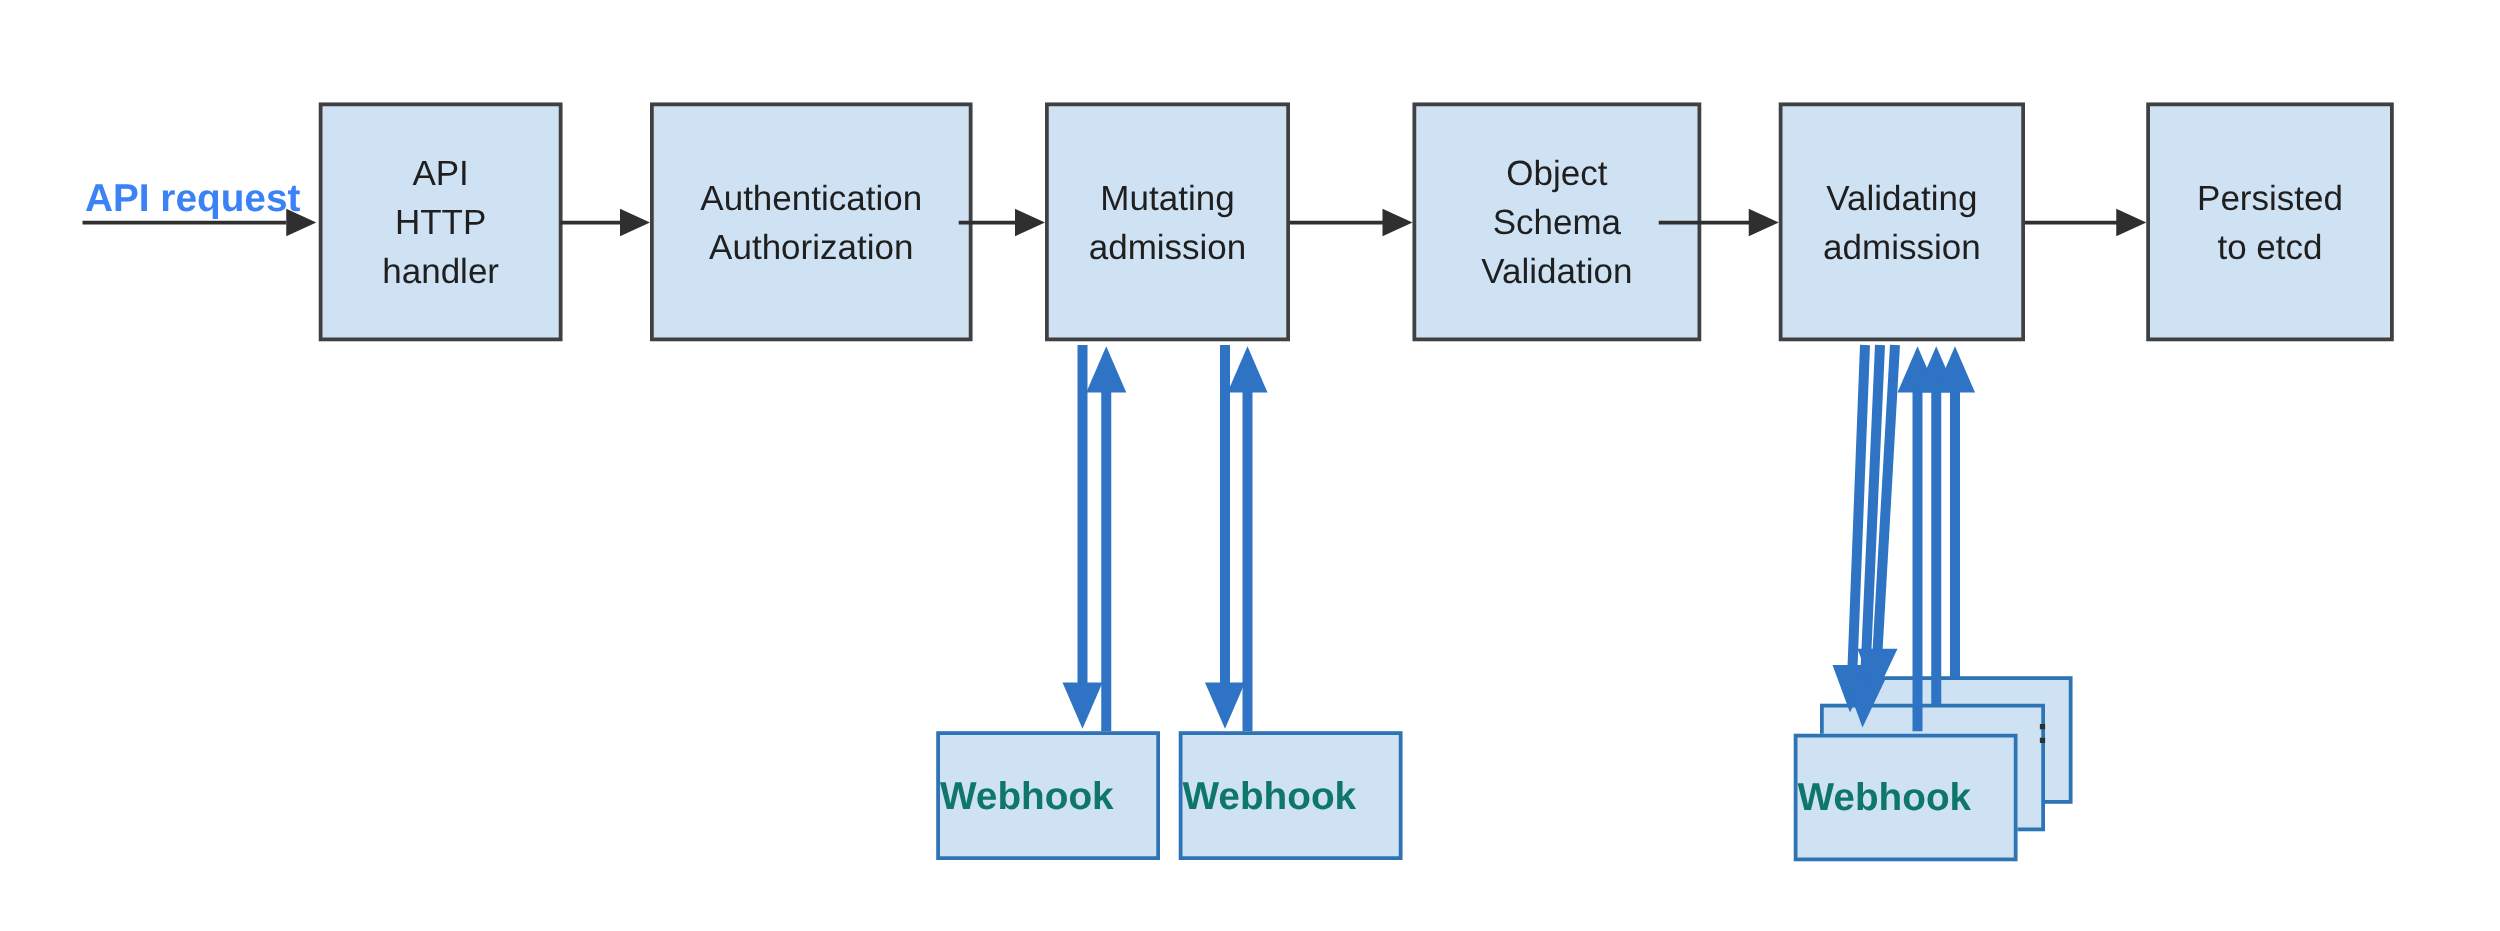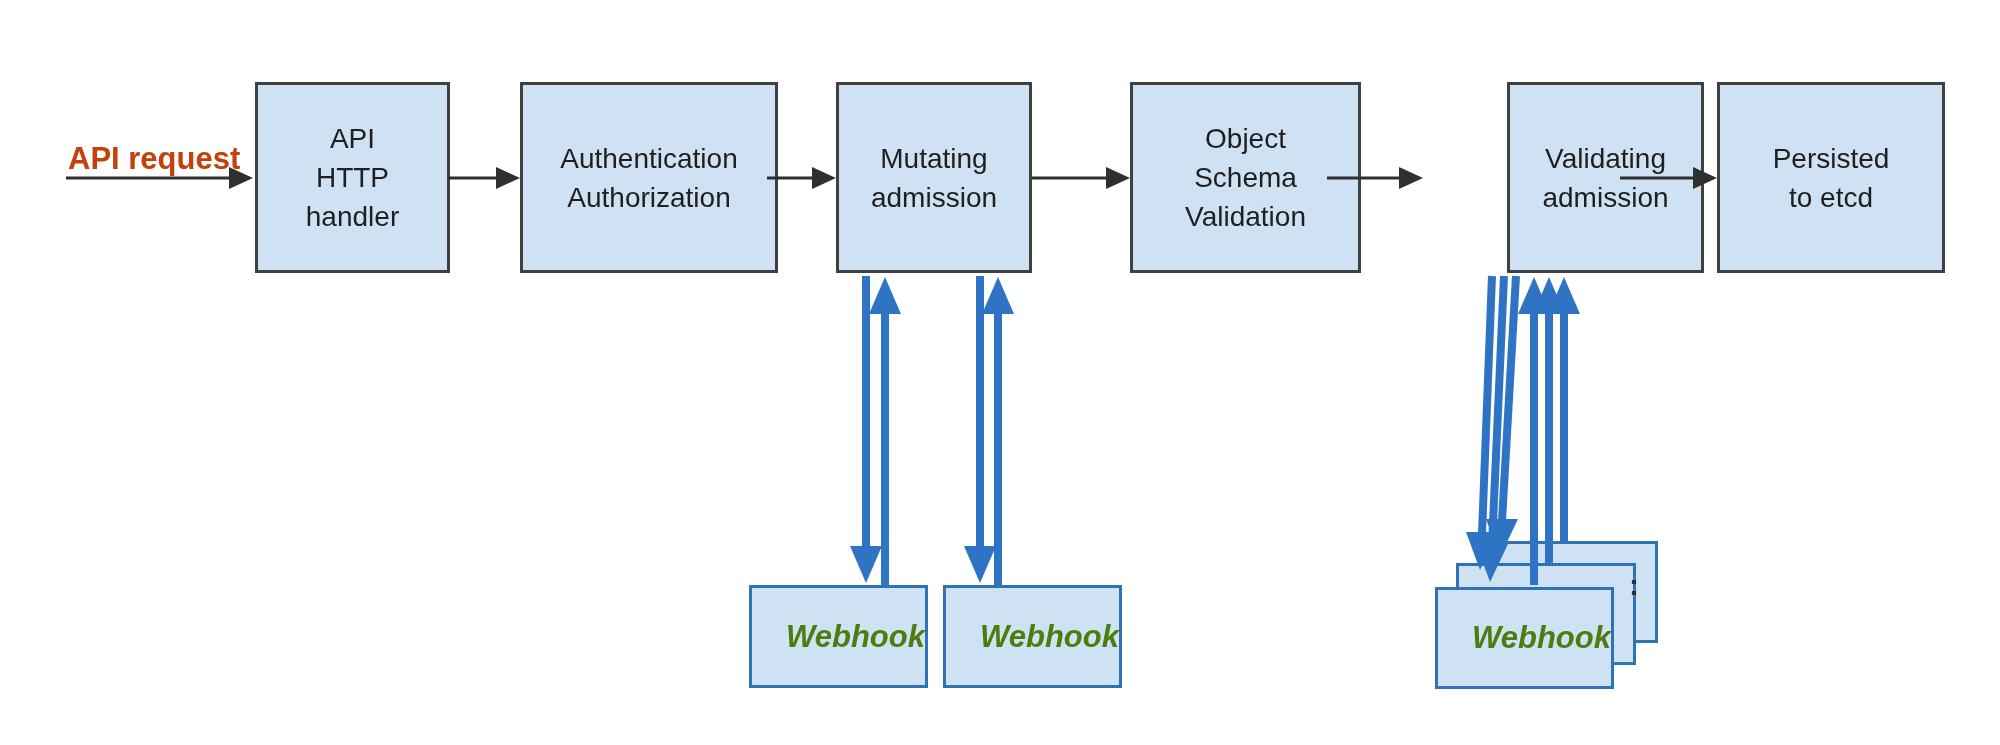--- a/index.html
+++ b/index.html
@@ -26,36 +26,35 @@
     border:3px solid var(--node-border);
     display:flex;align-items:center;justify-content:center;
     text-align:center;
     font-size:28px;line-height:39px;color:var(--text);
     white-space:pre-line;
   }
   .webhook{
     position:absolute;
     background:var(--node-fill);
     border:3px solid var(--webhook-border);
-    display:flex;align-items:center;justify-content:flex-end;
+    display:flex;align-items:center;justify-content:flex-start;
     text-align:center;
-    font-size:31px;font-weight:600;color:#4d7c0f;
+    font-size:31px;font-weight:600;color:#0f766e;
     white-space:pre-line;
-    font-style:italic;
   }
   .stack-ghost{
     position:absolute;
     background:var(--node-fill);
     border:3px solid var(--webhook-border);
   }
   #api-request-label{
     position:absolute;
     left:68px;top:143px;
     font-size:31px;font-weight:600;line-height:1;
-    color:#c2410c;
+    color:#3b82f6;
     white-space:nowrap;
   }
   #more-webhooks-indicator{
     position:absolute;
     left:1629px;top:570px;
     font-size:30px;font-weight:700;line-height:1;
     color:#2f2f2f;
   }
   #arrow-layer{
     position:absolute;left:0;top:0;
@@ -85,25 +84,25 @@
   </div>
   <div class="node" style="left:836px;width:196px;">
     <span>Mutating
 admission</span>
   </div>
   <div class="node" style="left:1130px;width:231px;">
     <span>Object
 Schema
 Validation</span>
   </div>
-  <div class="node" style="left:1507px;width:197px;">
+  <div class="node" style="left:1423px;width:197px;">
     <span>Validating
 admission</span>
   </div>
-  <div class="node" style="left:1717px;width:228px;">
+  <div class="node" style="left:1717px;width:198px;">
     <span>Persisted
 to etcd</span>
   </div>
 
   <div class="webhook" style="left:749px;top:585px;width:179px;height:103px;">
     <span>Webhook</span>
   </div>
   <div class="webhook" style="left:943px;top:585px;width:179px;height:103px;">
     <span>Webhook</span>
   </div>

